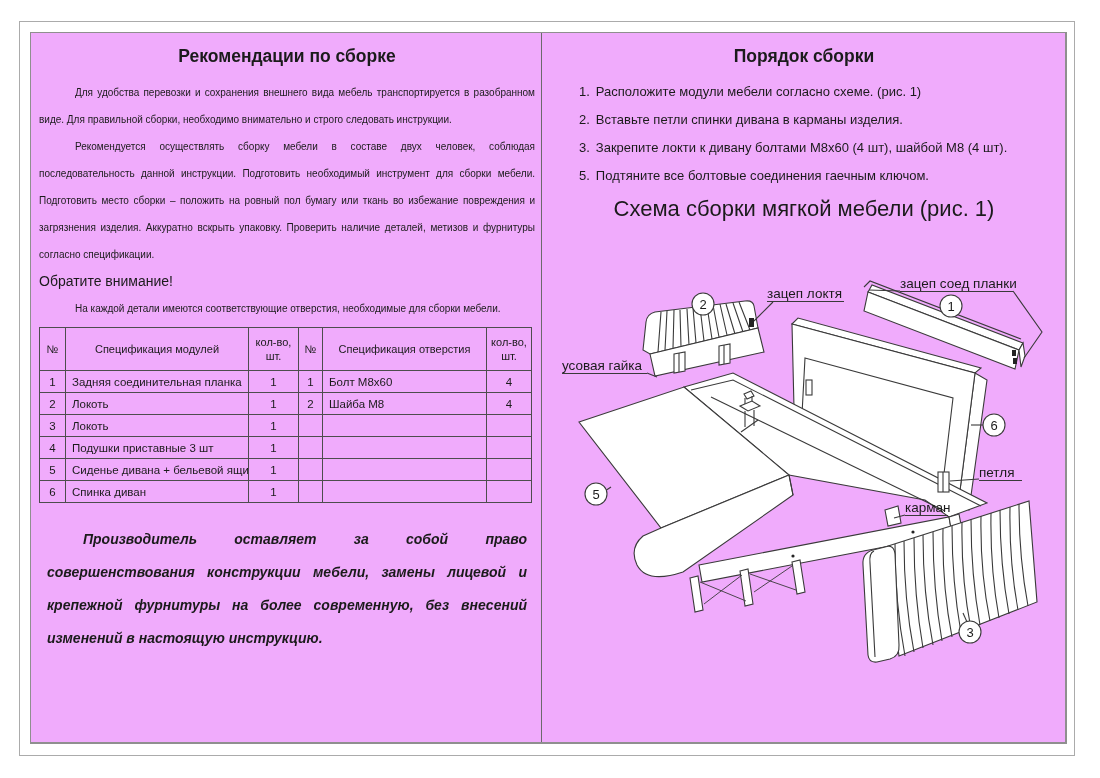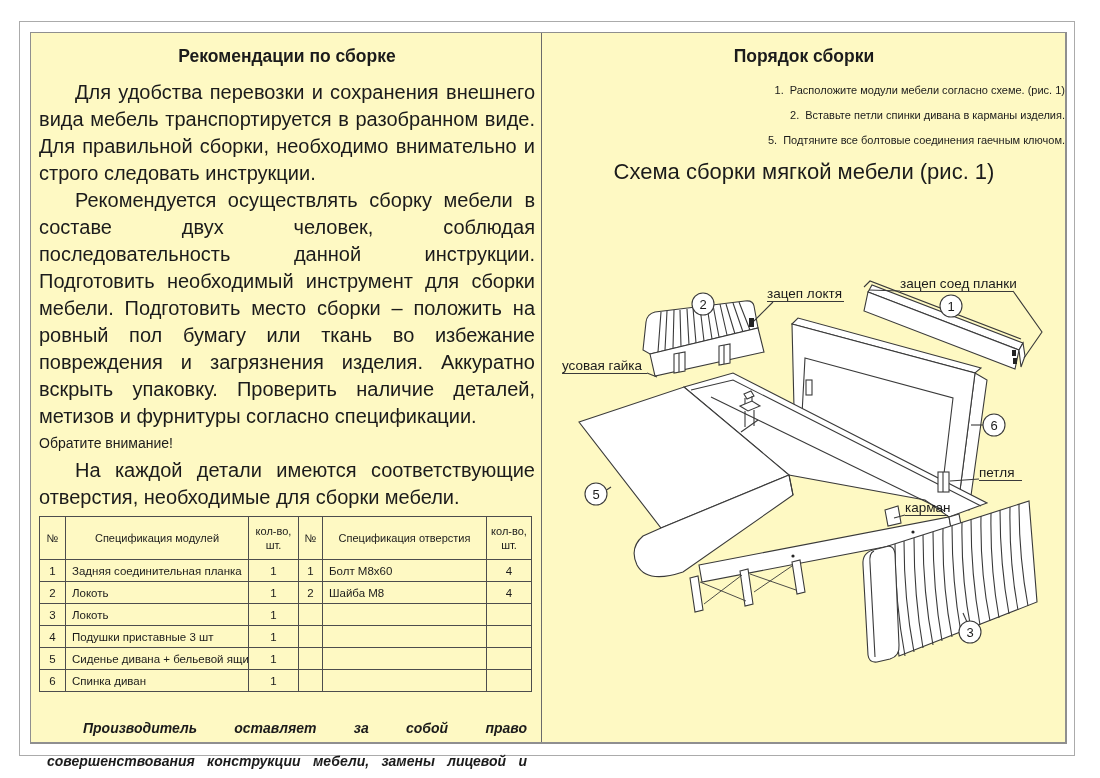--- a/index.html
+++ b/index.html
@@ -7,35 +7,35 @@
     width:1100px;height:778px;background:#ffffff;position:relative;
     font-family:"Liberation Sans", sans-serif;color:#1b1b1b;overflow:hidden;
   }
   .frame-outer{
     position:absolute;left:19px;top:21px;width:1056px;height:735px;
     border:1px solid #ababab;box-sizing:border-box;
   }
   .frame-inner{
     position:absolute;left:10px;top:10px;width:1037px;height:712px;
     border:1px solid #8f8f8f;border-right-width:2px;border-bottom-width:2px;
-    box-sizing:border-box;background:#fef9c3;
+    box-sizing:border-box;background:#f0abfc;
   }
   .col-left{
     position:absolute;left:0;top:0;bottom:0;width:511px;
     border-right:1px solid #6b6b6b;box-sizing:border-box;
     padding:0 6px 0 8px;
   }
   .col-right{
     position:absolute;left:512px;top:0;bottom:0;right:0;
   }
   .sec-title{
     text-align:center;font-weight:bold;font-size:17.5px;margin:13px 0 12px 0;
   }
   .para{
-    font-size:20px;line-height:27px;text-align:justify;text-indent:36px;margin:0;
+    font-size:10px;line-height:27px;text-align:justify;text-indent:36px;margin:0;
   }
   .attention{
     font-size:14px;line-height:27px;text-align:left;margin:0;
   }
   table.spec{
     border-collapse:collapse;width:492px;margin-top:5px;table-layout:fixed;
   }
   table.spec td{
     border:1px solid #4d4d4d;font-size:11.5px;padding:1px 3px;
     overflow:hidden;white-space:nowrap;
@@ -45,21 +45,21 @@
     white-space:normal;
   }
   table.spec tr.row td{height:19px;}
   .c-num{text-align:center;}
   .c-name{text-align:left;padding-left:6px !important;}
   .note{
     font-size:14px;line-height:33px;text-align:justify;text-indent:36px;margin:8px;
     font-weight:bold;font-style:italic;margin-top:20px;
   }
   .steps{margin:17px 0 0 36px;}
-  .step{font-size:11px;margin-bottom:13px;white-space:nowrap;text-align:right;}
+  .step{font-size:13px;margin-bottom:13px;white-space:nowrap;}
   .step .sn{margin-right:6px;}
   .fig-title{
     text-align:center;font-weight:normal;font-size:22px;margin:2px 0 0 0;
   }
   .diagram-wrap{position:absolute;left:0;top:237px;width:527px;height:482px;}
   svg text{font-family:"Liberation Sans", sans-serif;fill:#1b1b1b;}
   svg .dlabel{font-size:13.5px;}
   svg .pnum-t{font-size:13px;}
   .ln{stroke:#3a3a3a;stroke-width:1.1;fill:none;}
   .lnf{stroke:#3a3a3a;stroke-width:1.1;fill:#ffffff;}
@@ -150,20 +150,21 @@
 
       <p class="note">Производитель оставляет за собой право совершенствования конструкции мебели, замены лицевой и крепежной фурнитуры на более современную, без внесений изменений в настоящую инструкцию.</p>
     </div>
 
     <div class="col-right">
       <div class="sec-title">Порядок сборки</div>
 
       <div class="steps">
         <div class="step"><span class="sn">1.</span><span>Расположите модули мебели согласно схеме. (рис. 1)</span></div>
         <div class="step"><span class="sn">2.</span><span>Вставьте петли спинки дивана в карманы изделия.</span></div>
+        <div class="step"><span class="sn">3.</span><span>Закрепите локти к дивану болтами М8х60 (4 шт), шайбой М8 (4 шт).</span></div>
         <div class="step"><span class="sn">5.</span><span>Подтяните все болтовые соединения гаечным ключом.</span></div>
       </div>
 
       <div class="fig-title">Схема сборки мягкой мебели (рис. 1)</div>
 
       <div class="diagram-wrap">
         <svg width="527" height="482" viewBox="0 0 527 482">
 
           <g>
             <polyline class="ln" points="321,17 327,11 478,69"></polyline>

